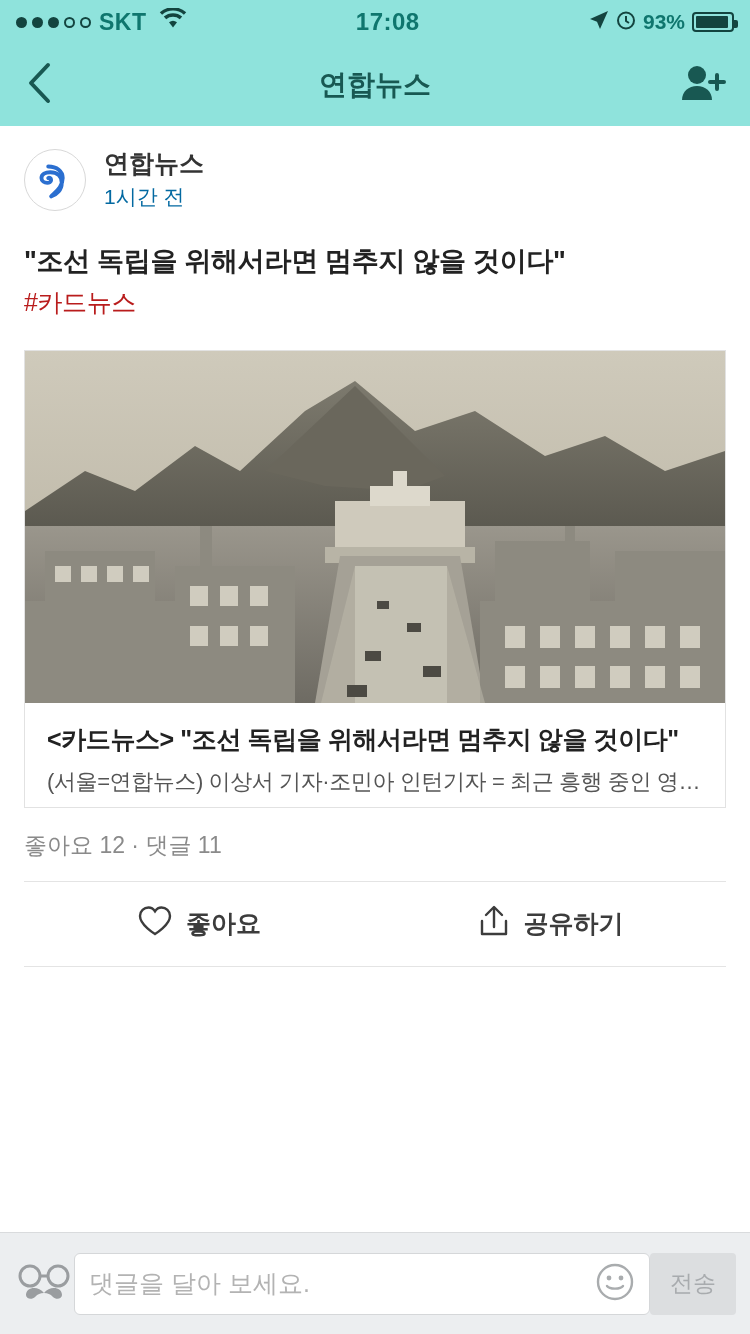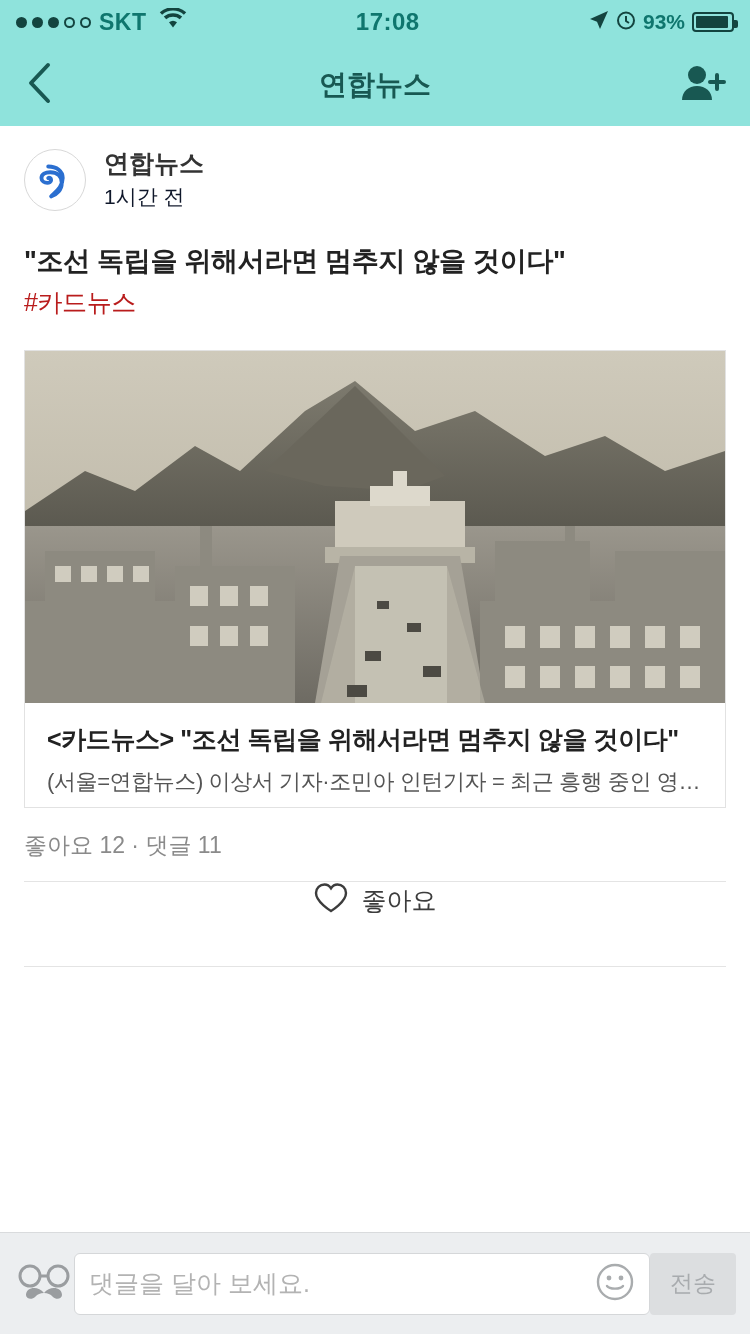--- a/index.html
+++ b/index.html
@@ -46,21 +46,21 @@
   
   .post{ padding:0 24px; }
   .author-row{ display:flex; align-items:center; padding:22px 0 4px 0; gap:18px; }
   .avatar{
     width:62px; height:62px; border-radius:50%;
     background:#ffffff; border:1px solid #d8d8d8;
     display:flex; align-items:center; justify-content:center;
     overflow:hidden; flex:none;
   }
   .author-name{ font-size:25px; color:#333; font-weight:bold; line-height:1.25; }
-  .author-time{ font-size:21px; color:#0f172a; margin-top:4px; }
+  .author-time{ font-size:21px; color:#0369a1; margin-top:4px; }
   .post-title{
     font-size:27px; color:#222; font-weight:bold; line-height:1.5;
     margin-top:26px; letter-spacing:-0.3px;
   }
   .post-body{
     font-size:25px; color:#2b2b2b; line-height:1.62; margin-top:30px;
     letter-spacing:-0.4px; word-break:keep-all;
   }
   .post-tag{ font-size:25px; color:#b91c1c; line-height:1.62; letter-spacing:-0.4px;}
   
@@ -77,21 +77,21 @@
     white-space:nowrap; overflow:hidden; text-overflow:ellipsis; letter-spacing:-0.4px;
   }
   .card-url{
     font-size:22px; color:#9b9b9b; padding:22px 22px 22px 22px; letter-spacing:0px;
   }
   
   .counts{ font-size:23px; color:#8a8a8a; padding:22px 0 20px 0; }
   
   .actionbar{
     border-top:1px solid #e4e4e4; border-bottom:1px solid #e4e4e4;
-    display:flex; height:86px; align-items:flex-start; margin:0 24px;
+    display:flex; height:86px; align-items:center; margin:0 24px;font-weight:bold;
   }
   .action{
     flex:1; display:flex; align-items:center; justify-content:center; gap:14px;
     font-size:25px; color:#3c3c3c; cursor:pointer; position:relative;
   }
   .action + .action:before{
     content:""; position:absolute; left:0; top:20px; bottom:20px; width:1px; background:#e4e4e4;
   }
   
   .commentbar{
@@ -275,20 +275,30 @@
 
   <div class="actionbar">
     <div class="action">
       <span>
         <svg width="34" height="32" viewBox="0 0 34 32">
             <path d="M17 29S2 20 2 11C2 6 6 2.5 10.5 2.5c3 0 5.2 1.8 6.5 3.8 1.3-2 3.5-3.8 6.5-3.8C28 2.5 32 6 32 11c0 9-15 18-15 18z" fill="none" stroke="#3c3c3c" stroke-width="2.4"></path>
           </svg>
       </span>
       <span>좋아요</span>
     </div>
+    <div class="action">
+      <span>
+        <svg width="32" height="34" viewBox="0 0 32 34">
+            <path d="M16 23V4" stroke="#3c3c3c" stroke-width="2.4" stroke-linecap="round"></path>
+            <path d="M8 11l8-8 8 8" fill="none" stroke="#3c3c3c" stroke-width="2.4" stroke-linecap="round" stroke-linejoin="round"></path>
+            <path d="M4 17v13h24V17" fill="none" stroke="#3c3c3c" stroke-width="2.4" stroke-linecap="round" stroke-linejoin="round"></path>
+          </svg>
+      </span>
+      <span>공유하기</span>
+    </div>
   </div>
 </div>
 
 <div class="commentbar">
   <div class="cb-icon">
     <svg width="58" height="42" viewBox="0 0 58 42">
       <circle cx="15" cy="13" r="10" fill="none" stroke="#9a9da0" stroke-width="3"></circle>
       <circle cx="43" cy="13" r="10" fill="none" stroke="#9a9da0" stroke-width="3"></circle>
       <path d="M25 13h8" stroke="#9a9da0" stroke-width="3"></path>
       <path d="M29 30c-6-8-18-6-18 2 0 4 6 5 9 2 3-3 5-4 9-4s6 1 9 4c3 3 9 2 9-2 0-8-12-10-18-2z" fill="#9a9da0"></path>

